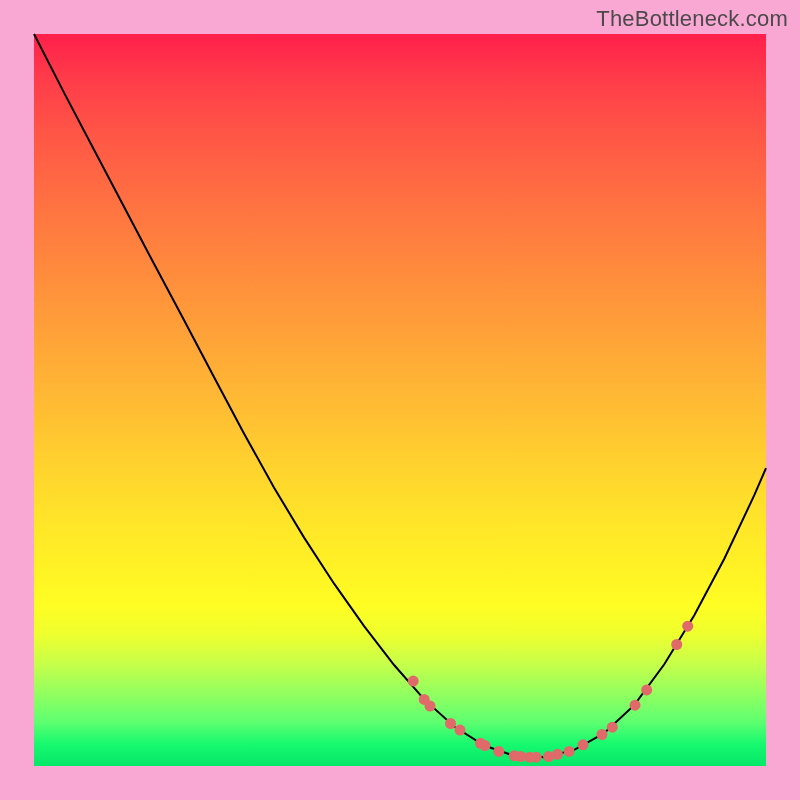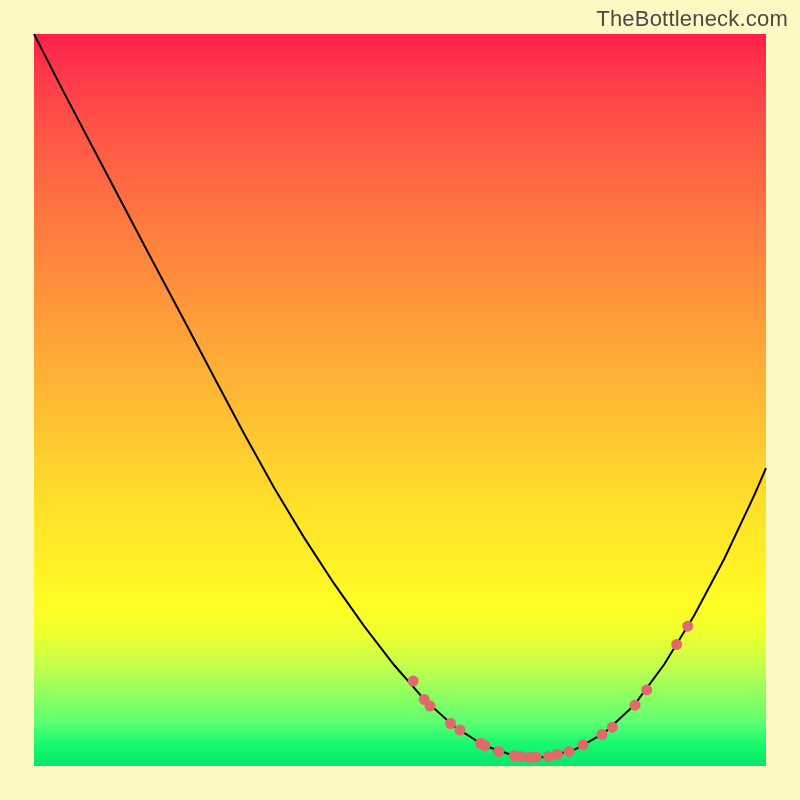--- a/index.html
+++ b/index.html
@@ -8,21 +8,21 @@
     background: #000;
     width: 800px;
     height: 800px;
     overflow: hidden;
     font-family: Arial, Helvetica, sans-serif;
   }
   .frame {
     position: relative;
     width: 800px;
     height: 800px;
-    background: #fef9c3;
+    background: #f9a8d4;
     text-align: right;
   }
   .watermark {
     position: absolute;
     top: 6px;
     right: 12px;
     color: #4a4a4a;
     font-size: 22px;
     letter-spacing: 0.2px;
     font-weight: 500;

